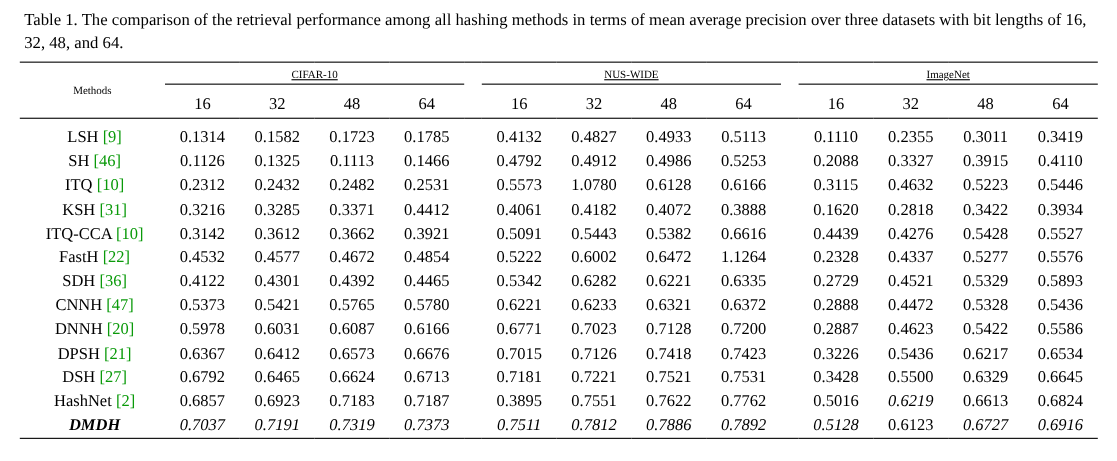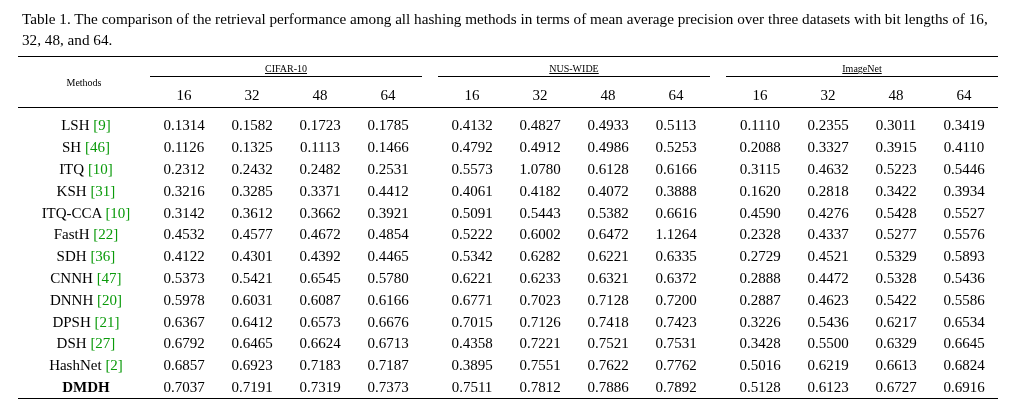--- a/index.html
+++ b/index.html
@@ -88,20 +88,21 @@
     text-align: left;
     padding-left: 4px !important;
     height: 21.8px;
     white-space: nowrap;
   }
   .ref {
     color: #0a9a0a;
   }
   .bold {
     font-weight: bold;
+    font-style: italic;
   }
   .spacer-row td {
     height: 7px;
   }
   .bottom-spacer td {
     height: 5px;
   }
 </style>
 </head>
 <body>
@@ -235,21 +236,21 @@
             <td class="num">0.3142</td>
             <td class="num">0.3612</td>
             <td class="num">0.3662</td>
             <td class="num">0.3921</td>
             <td class="gap"></td>
             <td class="num">0.5091</td>
             <td class="num">0.5443</td>
             <td class="num">0.5382</td>
             <td class="num">0.6616</td>
             <td class="gap"></td>
-            <td class="num">0.4590</td>
+            <td class="num">0.4439</td>
             <td class="num">0.4276</td>
             <td class="num">0.5428</td>
             <td class="num">0.5527</td>
           </tr>
           <tr>
             <td class="method"><span>FastH</span> <span class="ref">[22]</span></td>
             <td class="num">0.4532</td>
             <td class="num">0.4577</td>
             <td class="num">0.4672</td>
             <td class="num">0.4854</td>
@@ -278,21 +279,21 @@
             <td class="gap"></td>
             <td class="num">0.2729</td>
             <td class="num">0.4521</td>
             <td class="num">0.5329</td>
             <td class="num">0.5893</td>
           </tr>
           <tr>
             <td class="method"><span>CNNH</span> <span class="ref">[47]</span></td>
             <td class="num">0.5373</td>
             <td class="num">0.5421</td>
-            <td class="num">0.6545</td>
+            <td class="num">0.5765</td>
             <td class="num">0.5780</td>
             <td class="gap"></td>
             <td class="num">0.6221</td>
             <td class="num">0.6233</td>
             <td class="num">0.6321</td>
             <td class="num">0.6372</td>
             <td class="gap"></td>
             <td class="num">0.2888</td>
             <td class="num">0.4472</td>
             <td class="num">0.5328</td>
@@ -332,21 +333,21 @@
             <td class="num">0.6217</td>
             <td class="num">0.6534</td>
           </tr>
           <tr>
             <td class="method"><span>DSH</span> <span class="ref">[27]</span></td>
             <td class="num">0.6792</td>
             <td class="num">0.6465</td>
             <td class="num">0.6624</td>
             <td class="num">0.6713</td>
             <td class="gap"></td>
-            <td class="num">0.4358</td>
+            <td class="num">0.7181</td>
             <td class="num">0.7221</td>
             <td class="num">0.7521</td>
             <td class="num">0.7531</td>
             <td class="gap"></td>
             <td class="num">0.3428</td>
             <td class="num">0.5500</td>
             <td class="num">0.6329</td>
             <td class="num">0.6645</td>
           </tr>
           <tr>

